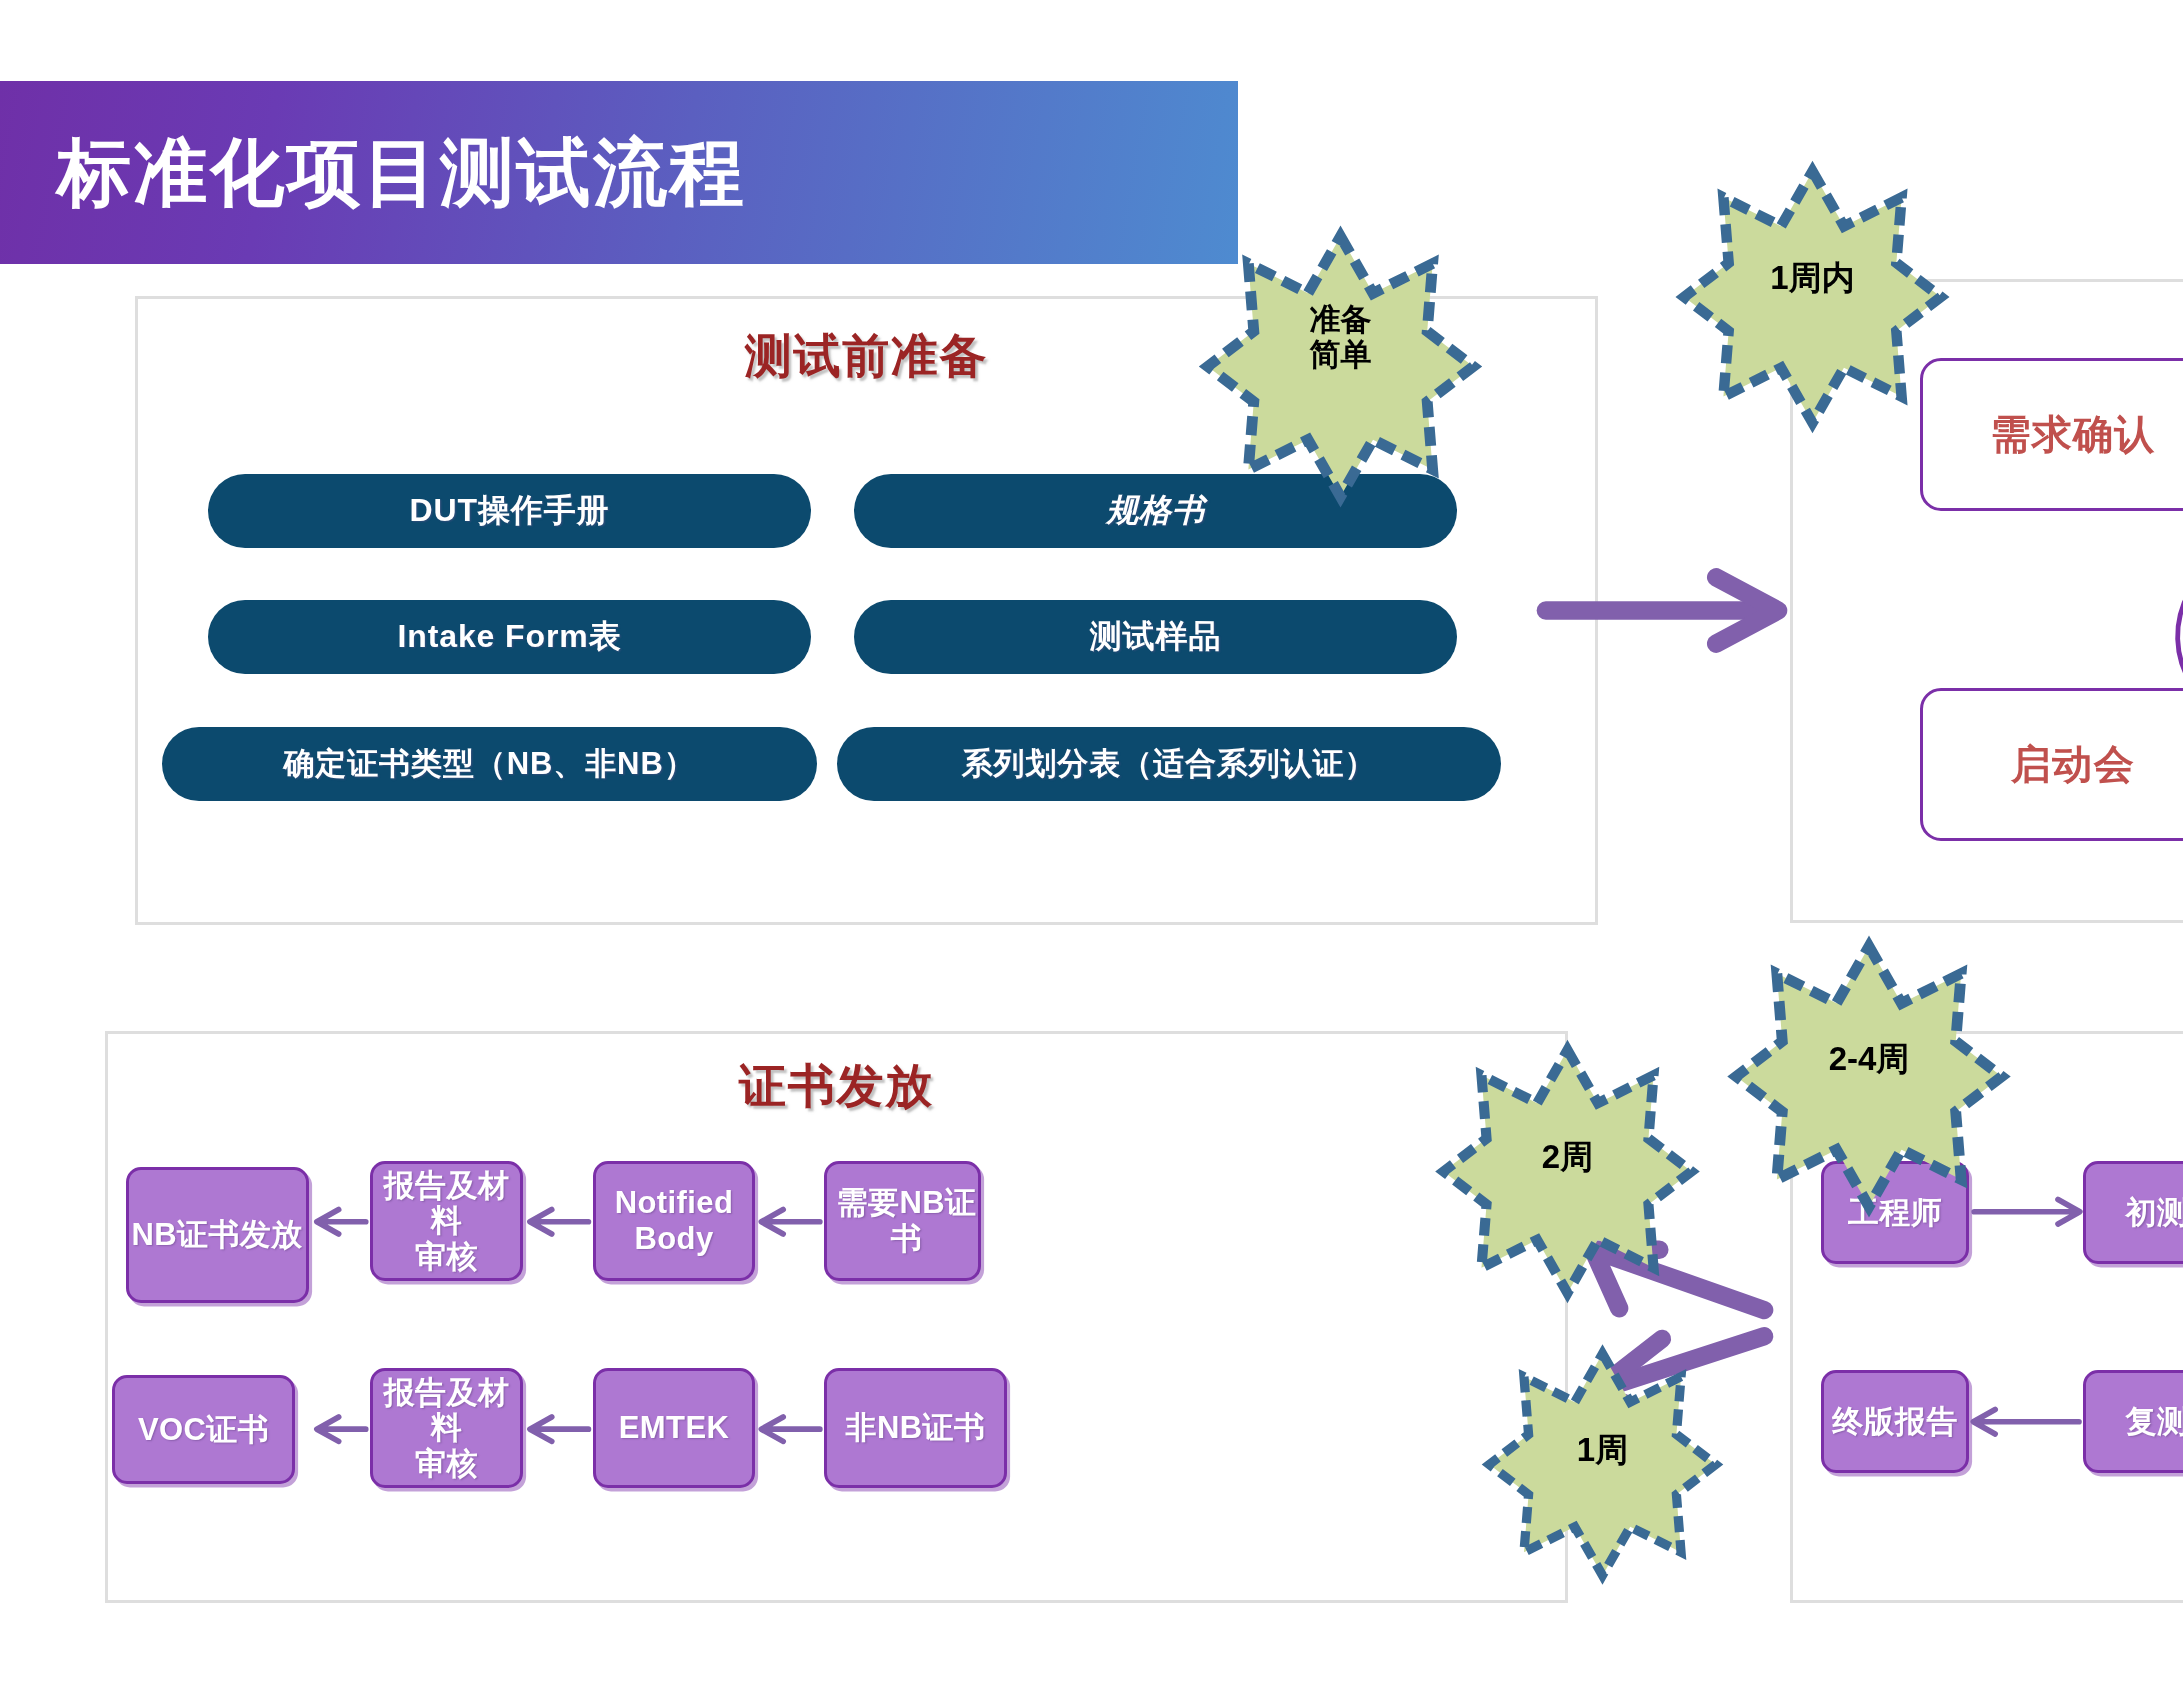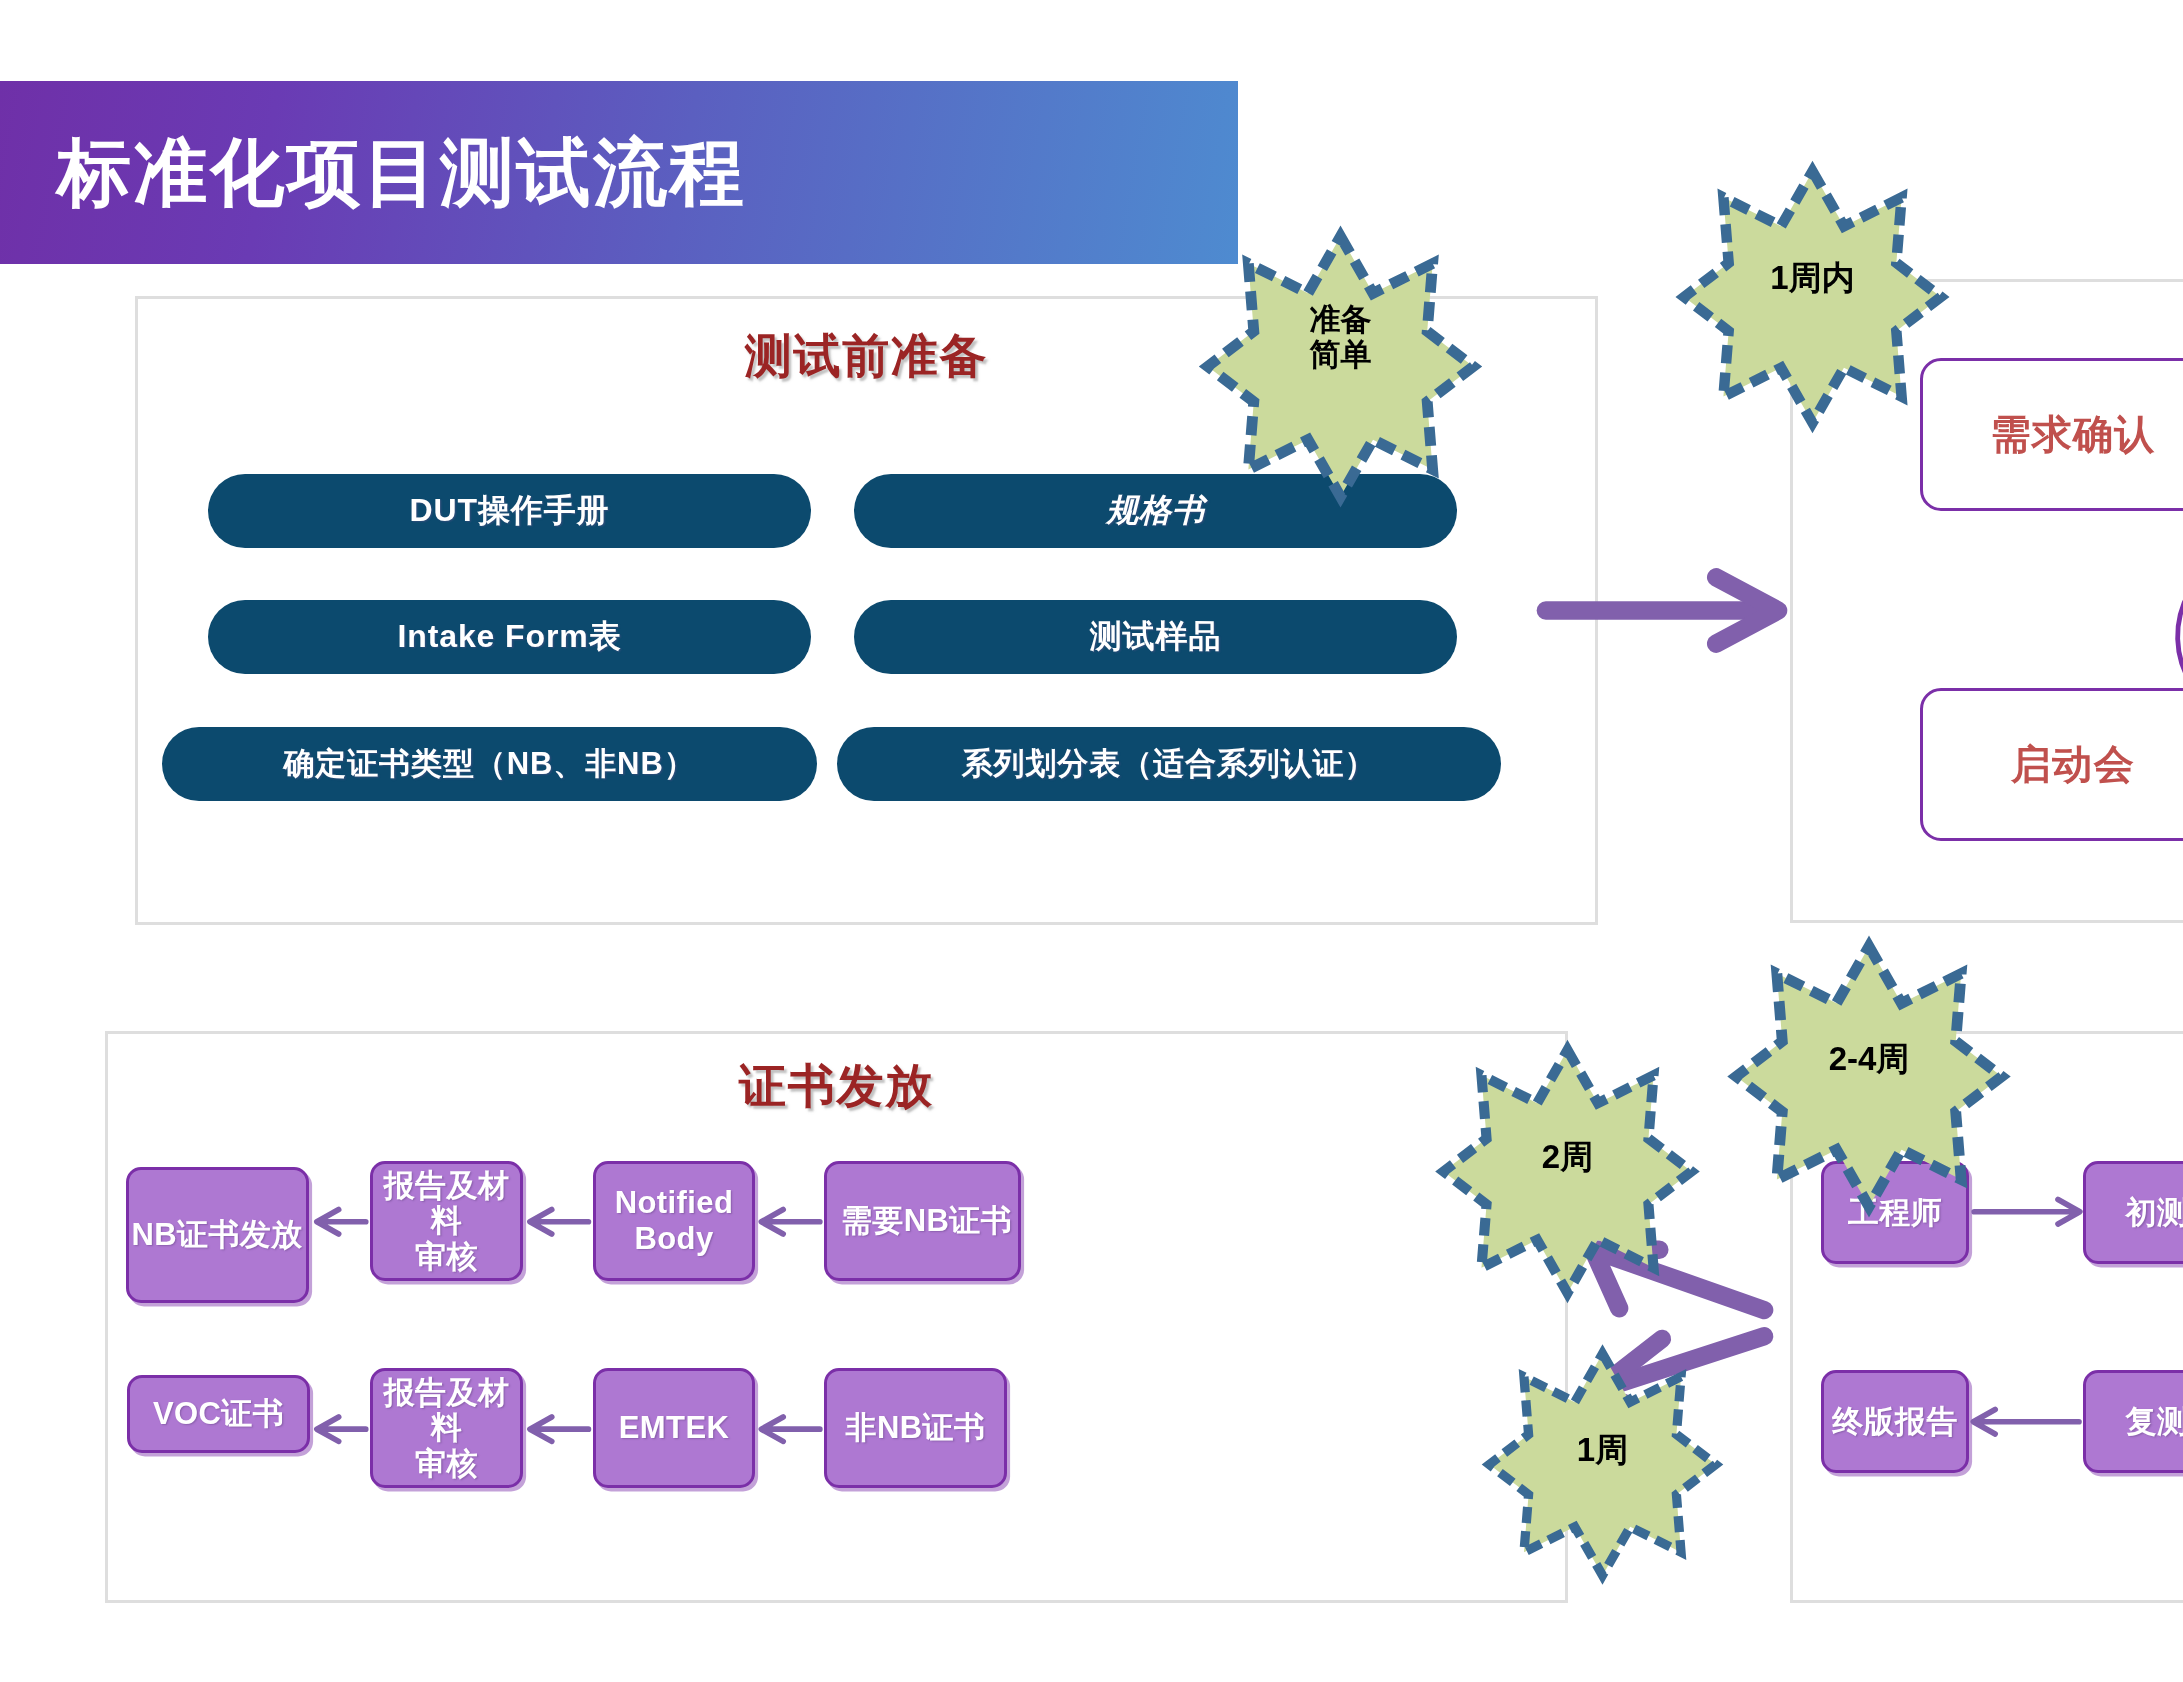--- a/index.html
+++ b/index.html
@@ -121,23 +121,23 @@
 </div>
 
 <div class="panel" id="panel-cert">
   <div class="panel-title">证书发放</div>
 
   <div class="fbox" style="left:17.5px;top:133px;width:183px;height:136px;">NB证书发放</div>
   <div class="fbox" style="left: 262px; top: 127px; width: 153px; height: 120px; white-space: pre-line;">报告及材料
 审核</div>
   <div class="fbox en" style="left: 485px; top: 127px; width: 162px; height: 120px; white-space: pre-line;">Notified
 Body</div>
-  <div class="fbox" style="left:716px;top:127px;width:197px;height:120px;padding-left:8px;">需要NB证书</div>
-
-  <div class="fbox" style="left:19px;top:341px;width:183px;height:78px;">VOC证书</div>
+  <div class="fbox" style="left:716px;top:127px;width:157px;height:120px;padding-left:8px;">需要NB证书</div>
+
+  <div class="fbox" style="left:4px;top:341px;width:183px;height:109px;">VOC证书</div>
   <div class="fbox" style="left: 262px; top: 334px; width: 153px; height: 120px; white-space: pre-line;">报告及材料
 审核</div>
   <div class="fbox en" style="left:485px;top:334px;width:162px;height:120px;">EMTEK</div>
   <div class="fbox" style="left:716px;top:334px;width:183px;height:120px;">非NB证书</div>
 
   <svg style="position:absolute;left:0;top:0;width:1463px;height:572px;" viewBox="0 0 3350 1310">
     <g stroke="#8160AC" stroke-width="13" fill="none" stroke-linecap="round" stroke-linejoin="round">
       <path d="M590 430 L480 430 M528 402 L478 430 L528 458"></path>
       <path d="M1100 430 L968 430 M1016 402 L966 430 L1016 458"></path>
       <path d="M1630 430 L1498 430 M1546 402 L1496 430 L1546 458"></path>

